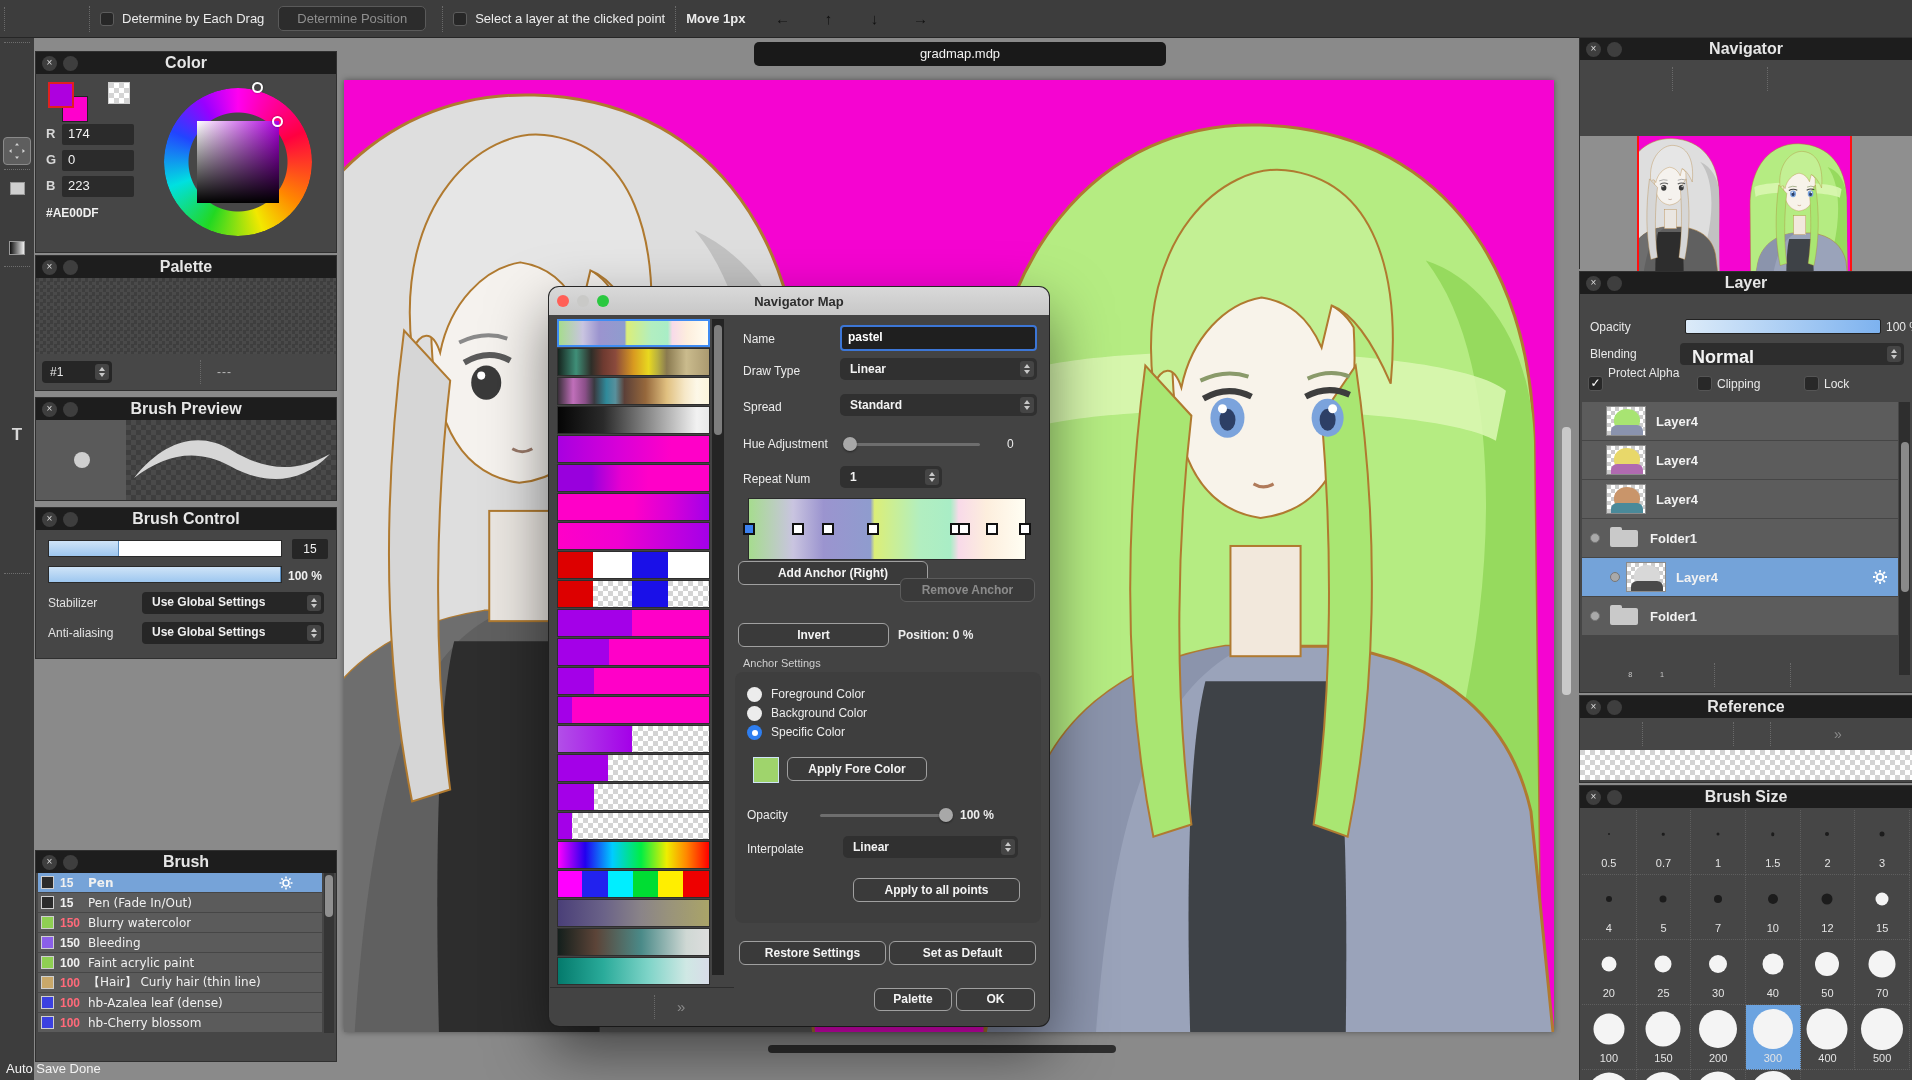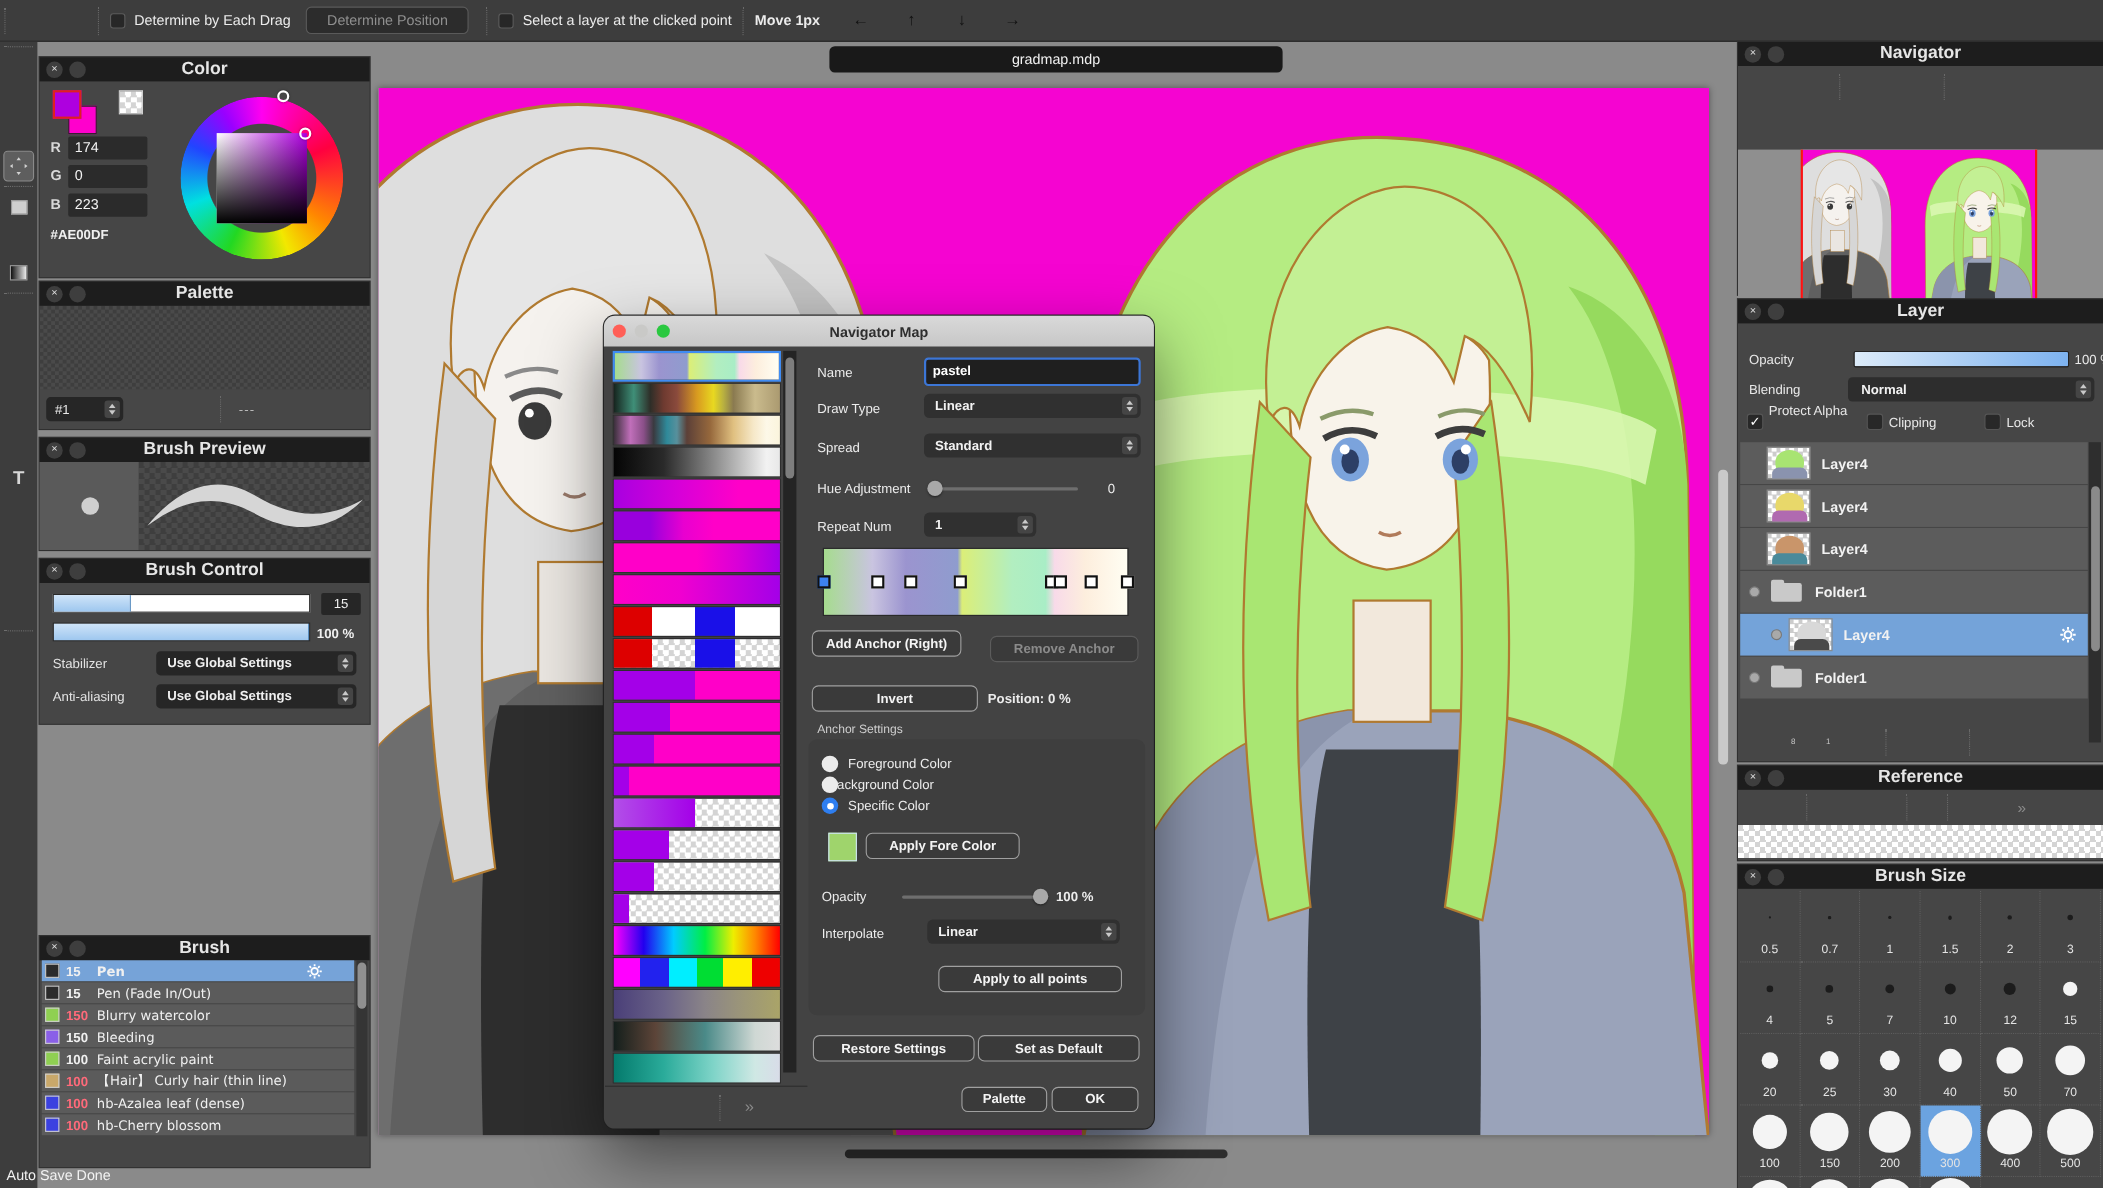--- a/index.html
+++ b/index.html
@@ -125,21 +125,21 @@
     display:flex; align-items:center; gap:14px; padding-left:8px; color:#8a8a8a; }
 
   
   .nav-toolbar { display:flex; align-items:center; gap:10px; height:38px; padding-left:8px; }
   #nav-thumb { position:absolute; left:57px; top:98px; width:215px; height:163px; background:#9a9a9a;
     border-left:2px solid #ff1111; border-right:2px solid #ff1111; }
   .lay-label { position:absolute; color:#e8e8e8; font-size:12px; }
   #lay-opacity { position:absolute; left:105px; top:25px; width:196px; height:15px; border:1px solid #222;
     background:linear-gradient(90deg,#dcebf9,#7db2ef); border-radius:2px; }
   #lay-blend { position:absolute; left:100px; top:49px; width:224px; height:22px; background:#2d2d2d; border-radius:4px;
-    color:#f2f2f2; font-size:12px; font-weight:bold; padding:4px 0 0 12px; }
+    color:#f2f2f2; font-size:18px; font-weight:bold; padding:4px 0 0 12px; }
   .chk { position:absolute; width:15px; height:15px; background:#282828; border:1px solid #555; border-radius:3px;
     color:#fff; font-size:12px; line-height:13px; text-align:center; }
   #layer-list { position:absolute; left:2px; top:108px; width:316px; }
   .l-row { height:38px; margin-bottom:1px; background:#5c5c5c; display:flex; align-items:center; color:#f2f2f2;
     font-size:13px; font-weight:bold; position:relative; }
   .l-row.sel { background:#74a3d9; }
   .l-dot { width:22px; display:flex; justify-content:center; }
   .l-dot i { width:10px; height:10px; border-radius:50%; background:#a9a9a9; border:1px solid #777; }
   .l-thumb { width:40px; height:30px; margin-right:10px; position:relative; overflow:hidden; border:1px solid #8a8a8a;
     background:repeating-conic-gradient(#ffffff 0% 25%, #cccccc 0% 50%) 0 0/8px 8px; }
@@ -688,32 +688,32 @@
       <span class="anchor sel" style="left: calc(0% - 6px);"></span>
       <span class="anchor" style="left: calc(17.7% - 6px);"></span>
       <span class="anchor" style="left: calc(28.5% - 6px);"></span>
       <span class="anchor" style="left: calc(45% - 6px);"></span>
       <span class="anchor" style="left: calc(75% - 6px);"></span>
       <span class="anchor" style="left: calc(78% - 6px);"></span>
       <span class="anchor" style="left: calc(88% - 6px);"></span>
       <span class="anchor" style="left: calc(100% - 6px);"></span>
     </div>
 
-  <div class="dbtn" style="left:189px;top:286px;width:136px;height:24px;padding-top:4px">Add Anchor (Right)</div>
+  <div class="dbtn" style="left:189px;top:274px;width:190px;height:24px;padding-top:4px">Add Anchor (Right)</div>
   <div class="dbtn dis" style="left:351px;top:291px;width:135px;height:24px;padding-top:4px">Remove Anchor</div>
 
   <div class="dbtn" style="left:189px;top:336px;width:151px;height:24px;padding-top:4px">Invert</div>
   <span class="dlab" style="left:349px;top:341px;font-weight:bold">Position: 0 %</span>
 
   <span class="dlab" style="left:194px;top:370px;font-size:11px;color:#cfcfcf">Anchor Settings</span>
   <div id="anchor-box">
     <span class="radio" style="left:12px;top:15px"></span>
     <span class="dlab" style="left:36px;top:15px">Foreground Color</span>
     <span class="radio" style="left:12px;top:34px"></span>
-    <span class="dlab" style="left:18px;top:34px">Background Color</span>
+    <span class="dlab" style="left:36px;top:34px">Background Color</span>
     <span class="radio sel" style="left:12px;top:53px"></span>
     <span class="dlab" style="left:36px;top:53px">Specific Color</span>
     <div id="fore-swatch"></div>
     <div class="dbtn" style="left:52px;top:85px;width:140px;height:24px;padding-top:4px">Apply Fore Color</div>
     <span class="dlab" style="left:12px;top:136px">Opacity</span>
     <div class="slider-track" style="left:85px;top:142px;width:128px"></div>
     <div class="slider-knob" style="left:204px;top:136px"></div>
     <span class="dlab" style="left:225px;top:136px;font-weight:bold">100 %</span>
     <span class="dlab" style="left:12px;top:170px">Interpolate</span>
     <div class="ddrop" style="left:108px;top:164px;width:175px">

